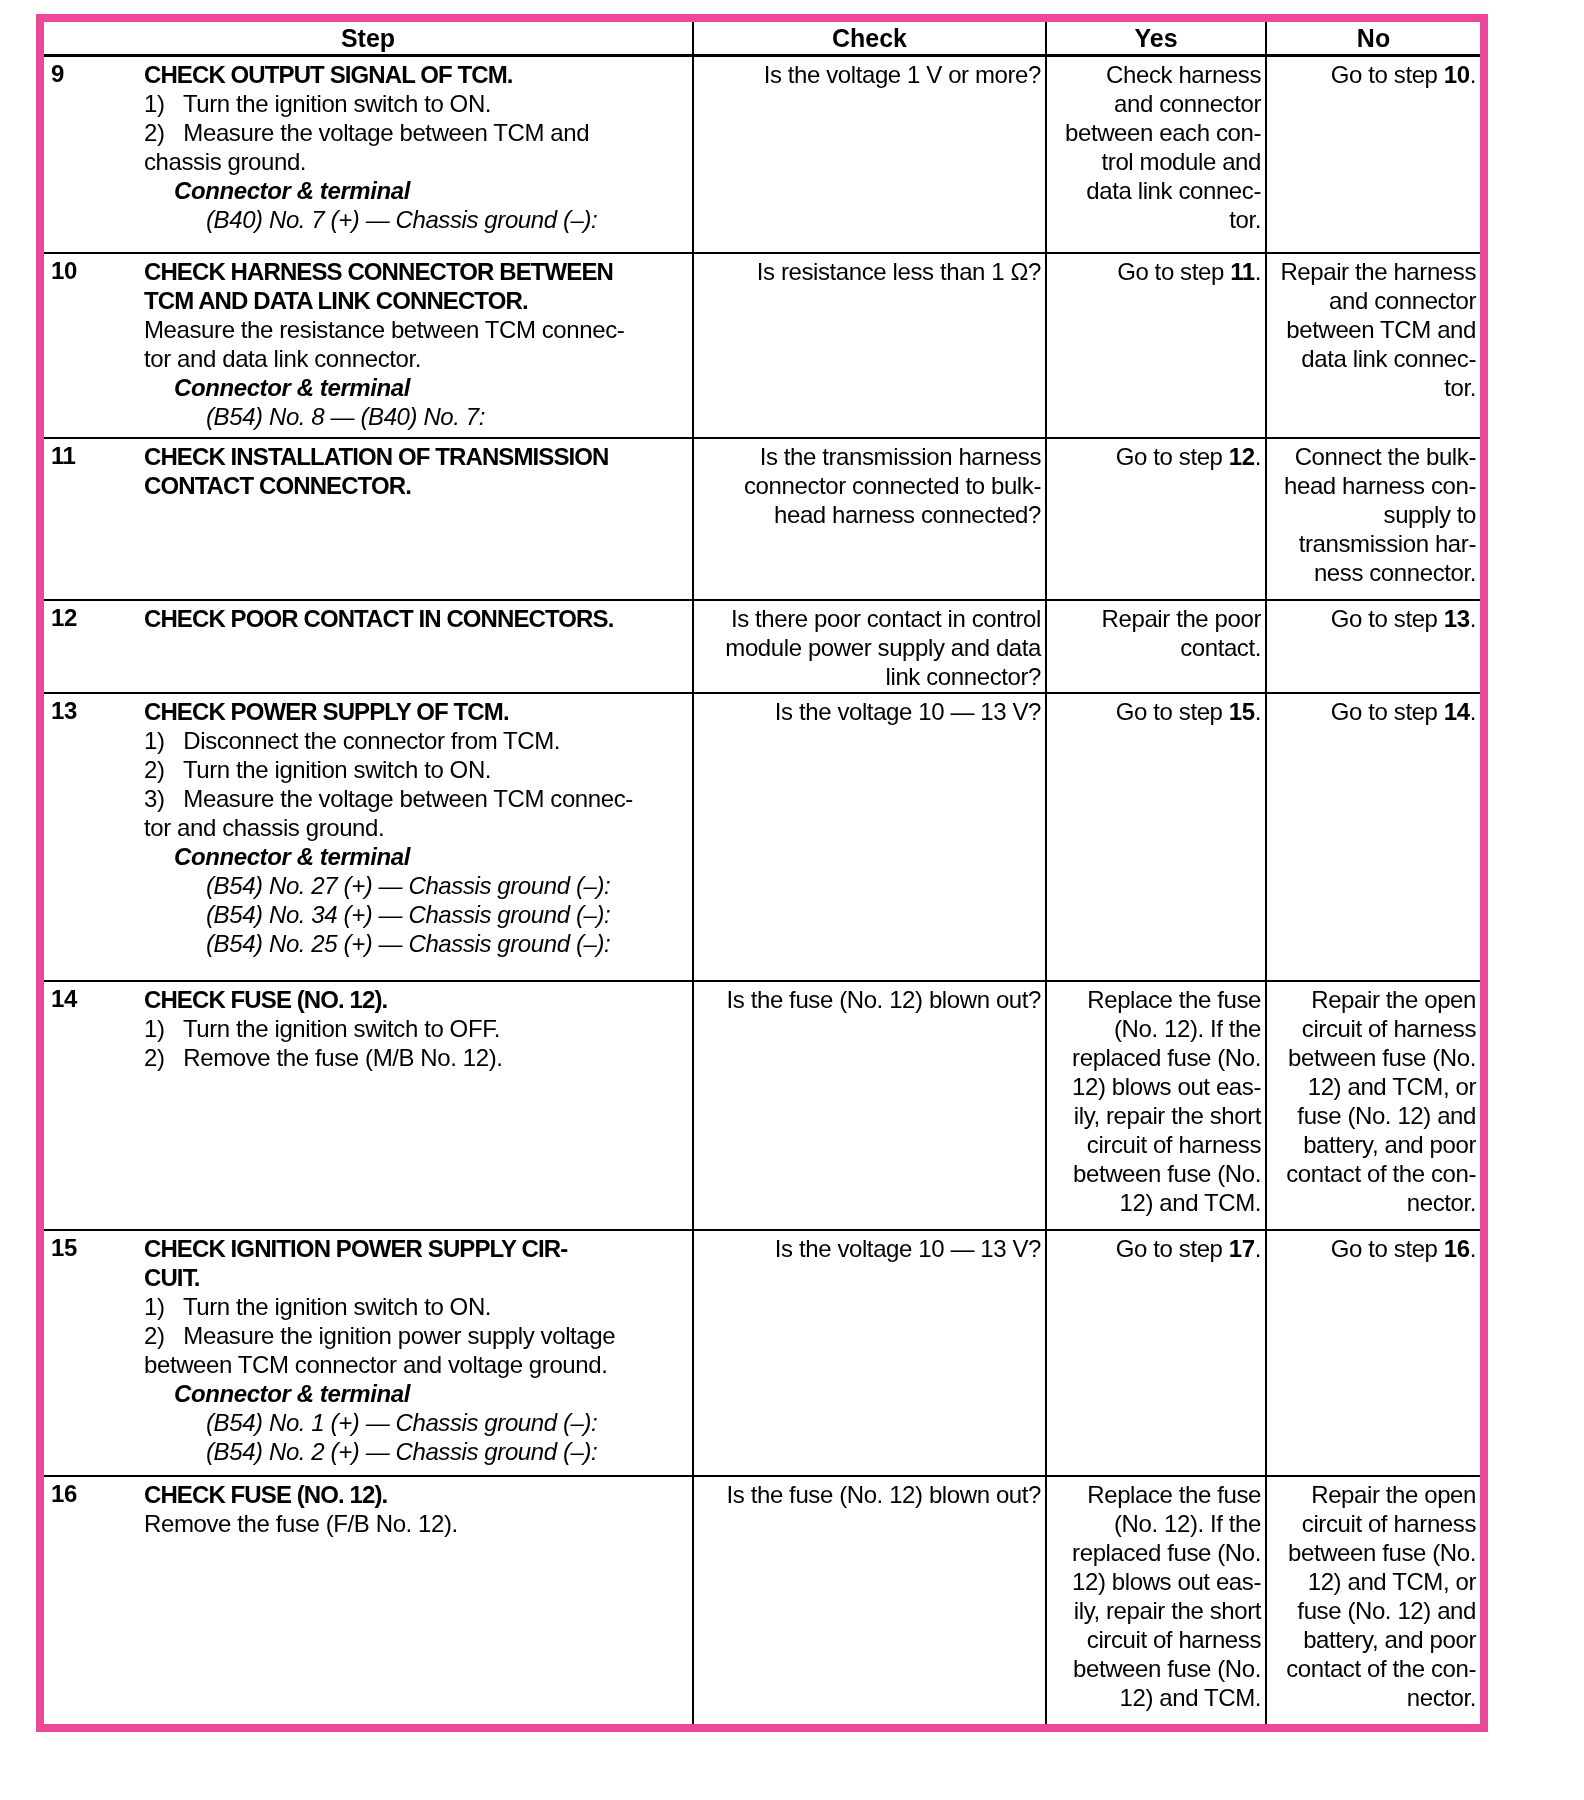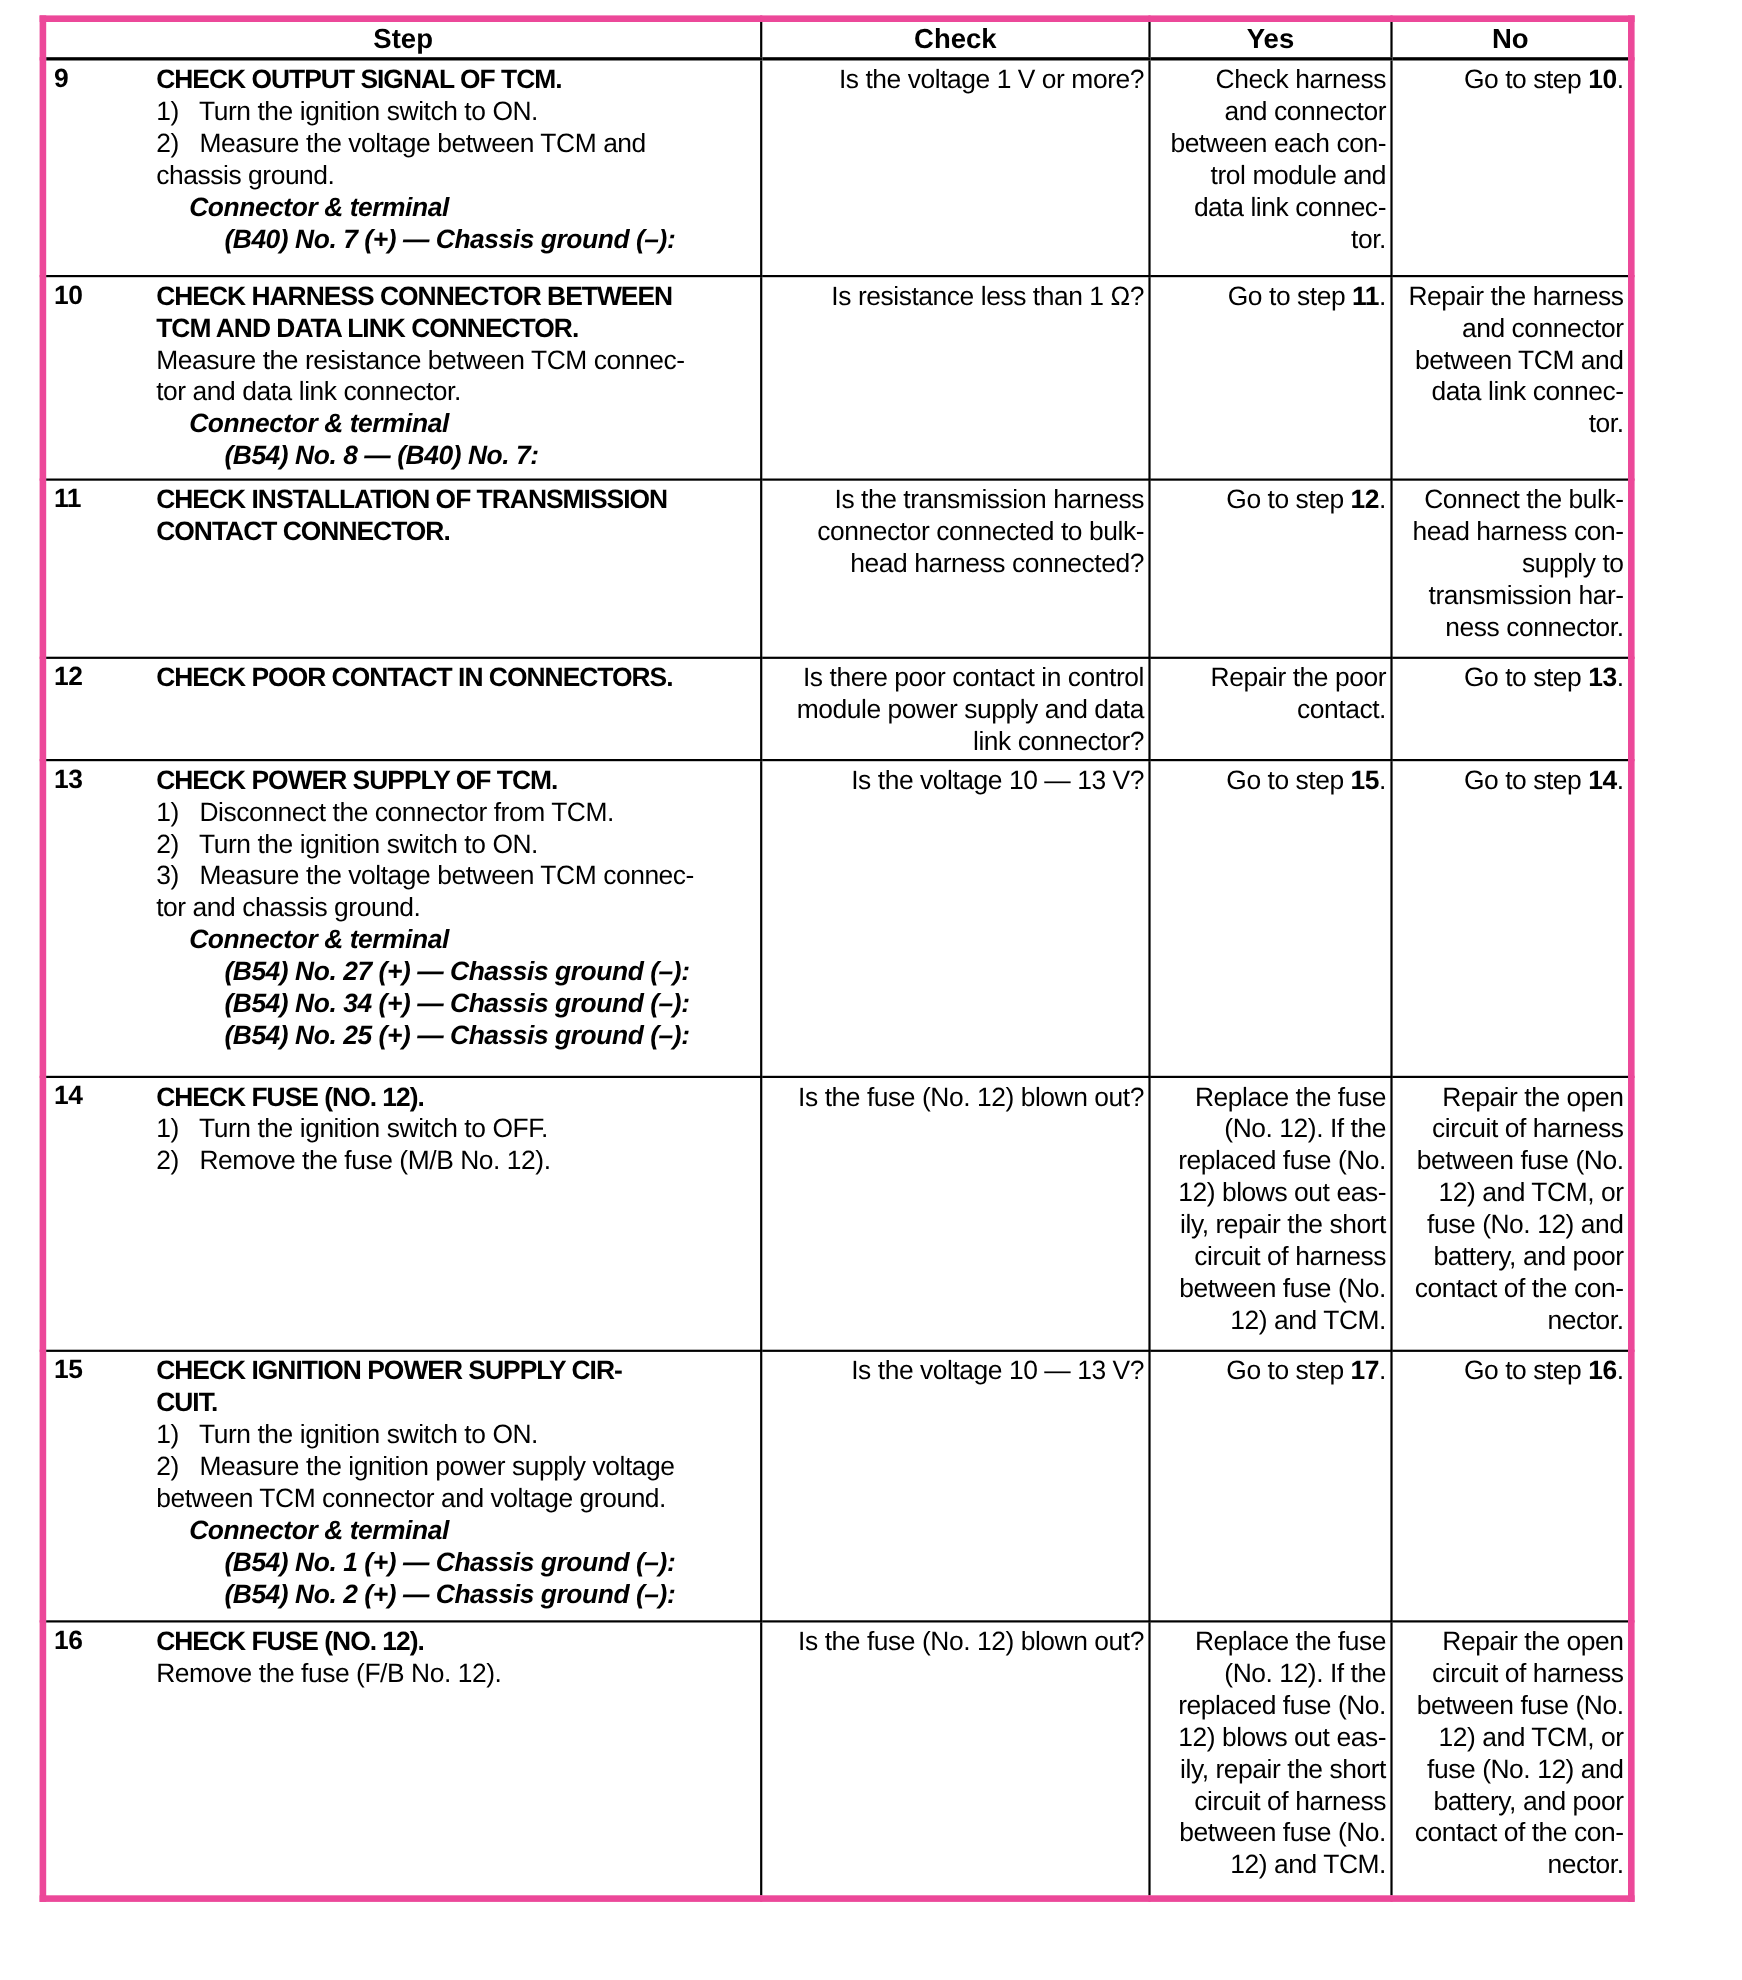--- a/index.html
+++ b/index.html
@@ -4,41 +4,41 @@
 <style>
   html,body{margin:0;padding:0;}
   body{
     width:1584px;height:1800px;position:relative;
     background:#ffffff;color:#000000;
     font-family:"Liberation Sans", sans-serif;
   }
   table.diag{
     position:absolute;left:36px;top:14px;width:1444px;
     border-collapse:collapse;table-layout:fixed;
-    border:6px solid #ec4899;
+    border:8px solid #ec4899;
   }
   th,td{
     border:2px solid #000;
     vertical-align:top;
     padding:0;
     overflow:hidden;
   }
   thead tr{height:34px;}
   th{
     font-size:25px;font-weight:bold;text-align:center;
     line-height:32px;border-bottom:3px solid #000;
   }
   .ln{
     white-space:pre;
     font-size:24px;line-height:29px;
     letter-spacing:-0.4px;
   }
   .t{font-weight:bold;letter-spacing:-0.9px;}
   .c{font-weight:bold;font-style:italic;margin-left:30px;}
-  .d{font-weight:bold;font-style:italic;margin-left:62px;}
+  .d{font-weight:normal;font-style:italic;margin-left:62px;}
   td.stepcell{position:relative;}
   .num{
     position:absolute;left:7px;top:3px;
     font-size:24px;font-weight:bold;letter-spacing:-0.4px;
   }
   .step-body{margin:3px 4px 0 100px;}
   .cbody{margin:3px 4px 0 8px;text-align:right;}
   .b{font-weight:bold;}
 </style>
 </head>

